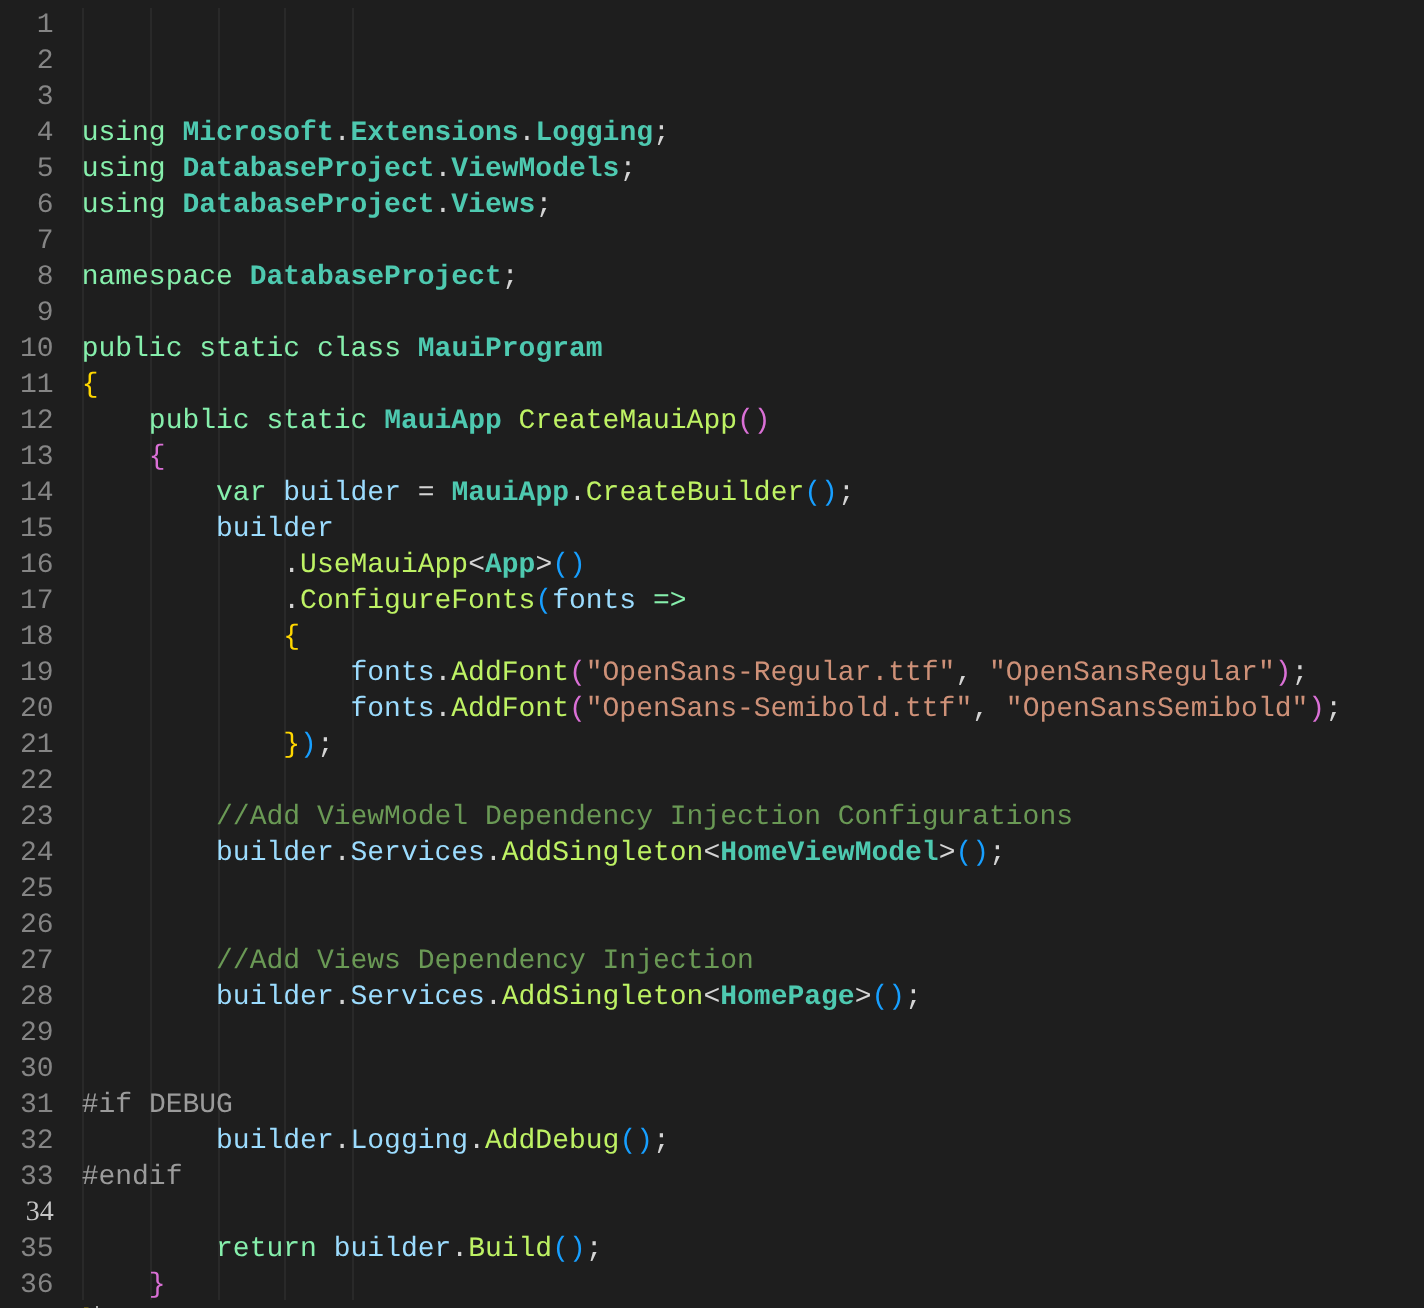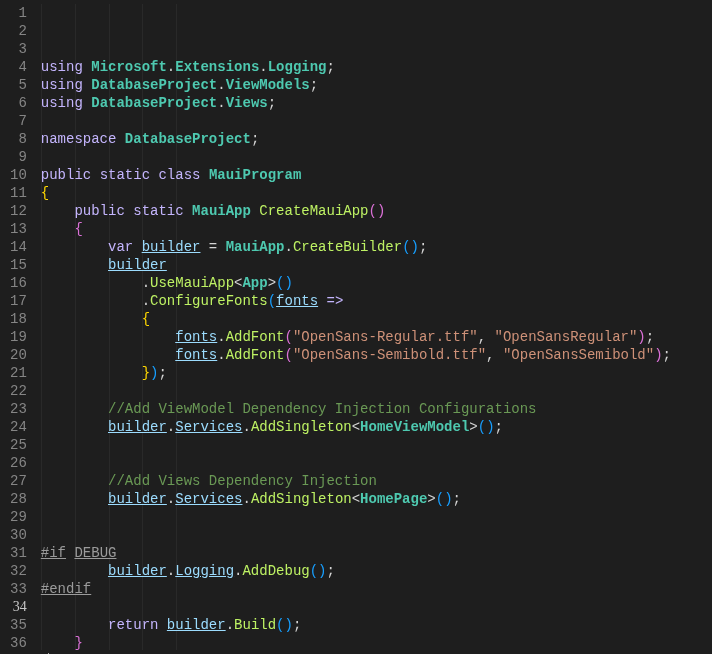--- a/index.html
+++ b/index.html
@@ -58,27 +58,27 @@
   }
   .cursor {
     display: inline-block;
     width: 1px;
     height: 16px;
     background: #aeafad;
     vertical-align: text-bottom;
     margin-left: -1px;
   }
   
-  .tk-kw   { color: #c4b5fd; }         
+  .tk-kw   { color: #86efac; }         
   .tk-ns   { color: #4ec9b0; font-weight: bold; }         
   .tk-fn   { color: #bef264; }         
-  .tk-var  { color: #9cdcfe; text-decoration: underline; }         
+  .tk-var  { color: #9cdcfe; }         
   .tk-str  { color: #ce9178; }         
   .tk-cmt  { color: #6a9955; font-style: normal; margin-top: 40px; } 
-  .tk-pp   { color: #9b9b9b; text-decoration: underline; }         
+  .tk-pp   { color: #9b9b9b; }         
   .tk-punc { color: #d4d4d4; }         
   .tk-brY  { color: #ffd700; }         
   .tk-brP  { color: #da70d6; }         
   .tk-brB  { color: #179fff; }         
 </style>
 </head>
 <body>
 
 <div class="editor-root">
   <div class="gutter"><span class="ln">1</span><span class="ln">2</span><span class="ln">3</span><span class="ln">4</span><span class="ln">5</span><span class="ln">6</span><span class="ln">7</span><span class="ln">8</span><span class="ln">9</span><span class="ln">10</span><span class="ln">11</span><span class="ln">12</span><span class="ln">13</span><span class="ln">14</span><span class="ln">15</span><span class="ln">16</span><span class="ln">17</span><span class="ln">18</span><span class="ln">19</span><span class="ln">20</span><span class="ln">21</span><span class="ln">22</span><span class="ln">23</span><span class="ln">24</span><span class="ln">25</span><span class="ln">26</span><span class="ln">27</span><span class="ln">28</span><span class="ln">29</span><span class="ln">30</span><span class="ln">31</span><span class="ln">32</span><span class="ln">33</span><span class="ln active">34</span><span class="ln">35</span><span class="ln">36</span></div>

